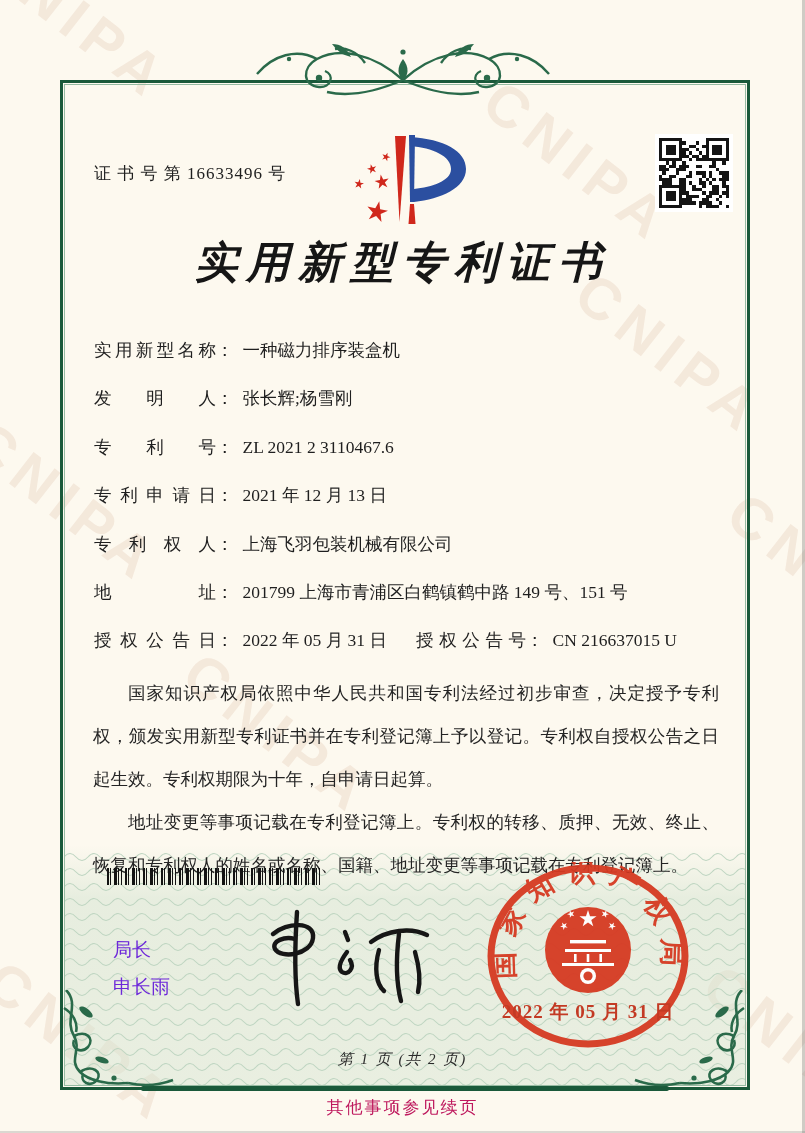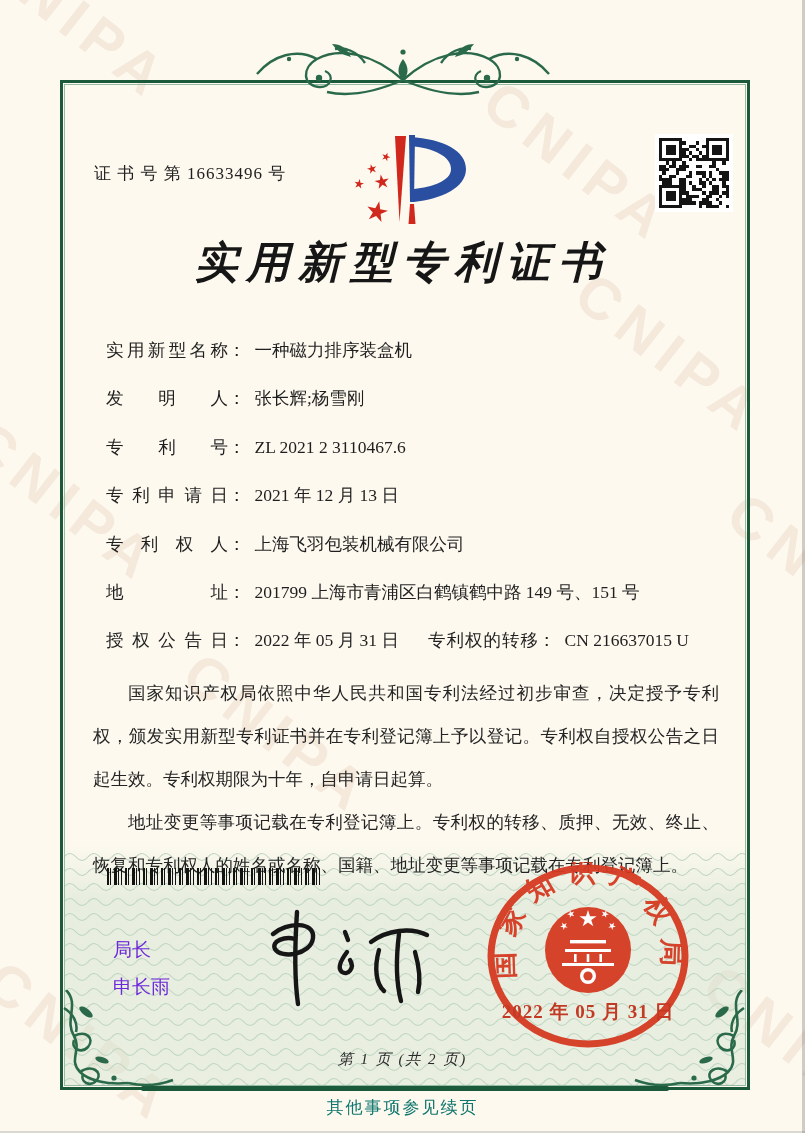--- a/index.html
+++ b/index.html
@@ -34,21 +34,21 @@
   .cert-no{position:absolute;left:94px;top:130px;font-size:17px;letter-spacing:1px;z-index:5;margin-top:32px;}
   .logo{position:absolute;left:340px;top:131px;z-index:5;}
   .qr{position:absolute;left:655px;top:134px;width:78px;height:78px;background:#fff;
     padding:4px;box-sizing:border-box;display:grid;z-index:5;
     grid-template-columns:repeat(21,1fr);grid-template-rows:repeat(21,1fr);}
   .qr i{display:block;}
   .qr i.b{background:#141414;}
   .title{position:absolute;left:0;top:234px;width:100%;text-align:center;z-index:5;
     font-size:43px;font-weight:700;letter-spacing:9px;color:#161616;font-style:italic;}
   
-  .fields{position:absolute;left:106px;top:338px;width:632px;font-size:17.5px;z-index:5;}
+  .fields{position:absolute;left:94px;top:338px;width:632px;font-size:17.5px;z-index:5;}
   .row{height:48.4px;position:relative;}
   .flabel{display:inline-block;width:122px;text-align:justify;text-align-last:justify;vertical-align:top;}
   .fval{margin-left:9px;}
   .grant-right{position:absolute;left:322px;top:0;}
   .flabel2{display:inline-block;width:110px;text-align:justify;text-align-last:justify;vertical-align:top;}
   
   .paras{position:absolute;left:93px;top:672px;width:626px;z-index:5;
     font-size:17.5px;line-height:43px;text-align:justify;color:#242424;}
   .paras p{margin:0;text-indent:2em;}
   
@@ -62,21 +62,21 @@
     font:19px/37px "Liberation Sans","DejaVu Sans",sans-serif;color:#6d28d9;}
   .sig{position:absolute;left:235px;top:908px;z-index:6;}
   
   .seal{position:absolute;left:484px;top:862px;z-index:6;opacity:.95;}
   .seal-date{position:absolute;left:492px;top:999px;width:192px;text-align:center;z-index:7;
     color:#c33a24;font-size:19px;font-weight:700;letter-spacing:1px;}
   
   .page-info{position:absolute;left:0;top:1050px;width:100%;text-align:center;z-index:5;
     font-size:15px;letter-spacing:2px;color:#2a2a2a;font-style:italic;}
   .cont-note{position:absolute;left:0;top:1096px;width:100%;text-align:center;z-index:5;
-    font-size:17px;letter-spacing:2px;color:#0f766e;}
+    font-size:17px;letter-spacing:2px;color:#be185d;}
   
   .edge-r{position:absolute;right:0;top:0;width:3px;height:100%;background:rgba(120,120,120,.35);z-index:9;}
   .edge-b{position:absolute;left:0;bottom:0;width:100%;height:2px;background:rgba(120,120,120,.25);z-index:9;}
 </style>
 </head>
 <body>
 
 <div class="wm" style="left:-35px;top:-15px;">CNIPA</div>
 <div class="wm" style="left:468px;top:128px;">CNIPA</div>
 <div class="wm" style="left:560px;top:320px;">CNIPA</div>
@@ -636,21 +636,21 @@
   </div>
   <div class="row">
     <span class="flabel">专利权人</span><span>：</span><span class="fval">上海飞羽包装机械有限公司</span>
   </div>
   <div class="row">
     <span class="flabel">地址</span><span>：</span><span class="fval">201799 上海市青浦区白鹤镇鹤中路 149 号、151 号</span>
   </div>
   <div class="row">
     <span class="flabel">授权公告日</span><span>：</span><span class="fval">2022 年 05 月 31 日</span>
     <span class="grant-right">
-      <span class="flabel2">专利权的转移</span><span>：</span><span class="fval">CN 216637015 U</span>
+      <span class="flabel2">授权公告号</span><span>：</span><span class="fval">CN 216637015 U</span>
     </span>
   </div>
 </div>
 
 <div class="paras">
   <p>国家知识产权局依照中华人民共和国专利法经过初步审查，决定授予专利权，颁发实用新型专利证书并在专利登记簿上予以登记。专利权自授权公告之日起生效。专利权期限为十年，自申请日起算。</p>
   <p>地址变更等事项记载在专利登记簿上。专利权的转移、质押、无效、终止、恢复和专利权人的姓名或名称、国籍、地址变更等事项记载在专利登记簿上。</p>
 </div>
 
 <div class="barcode"></div>

